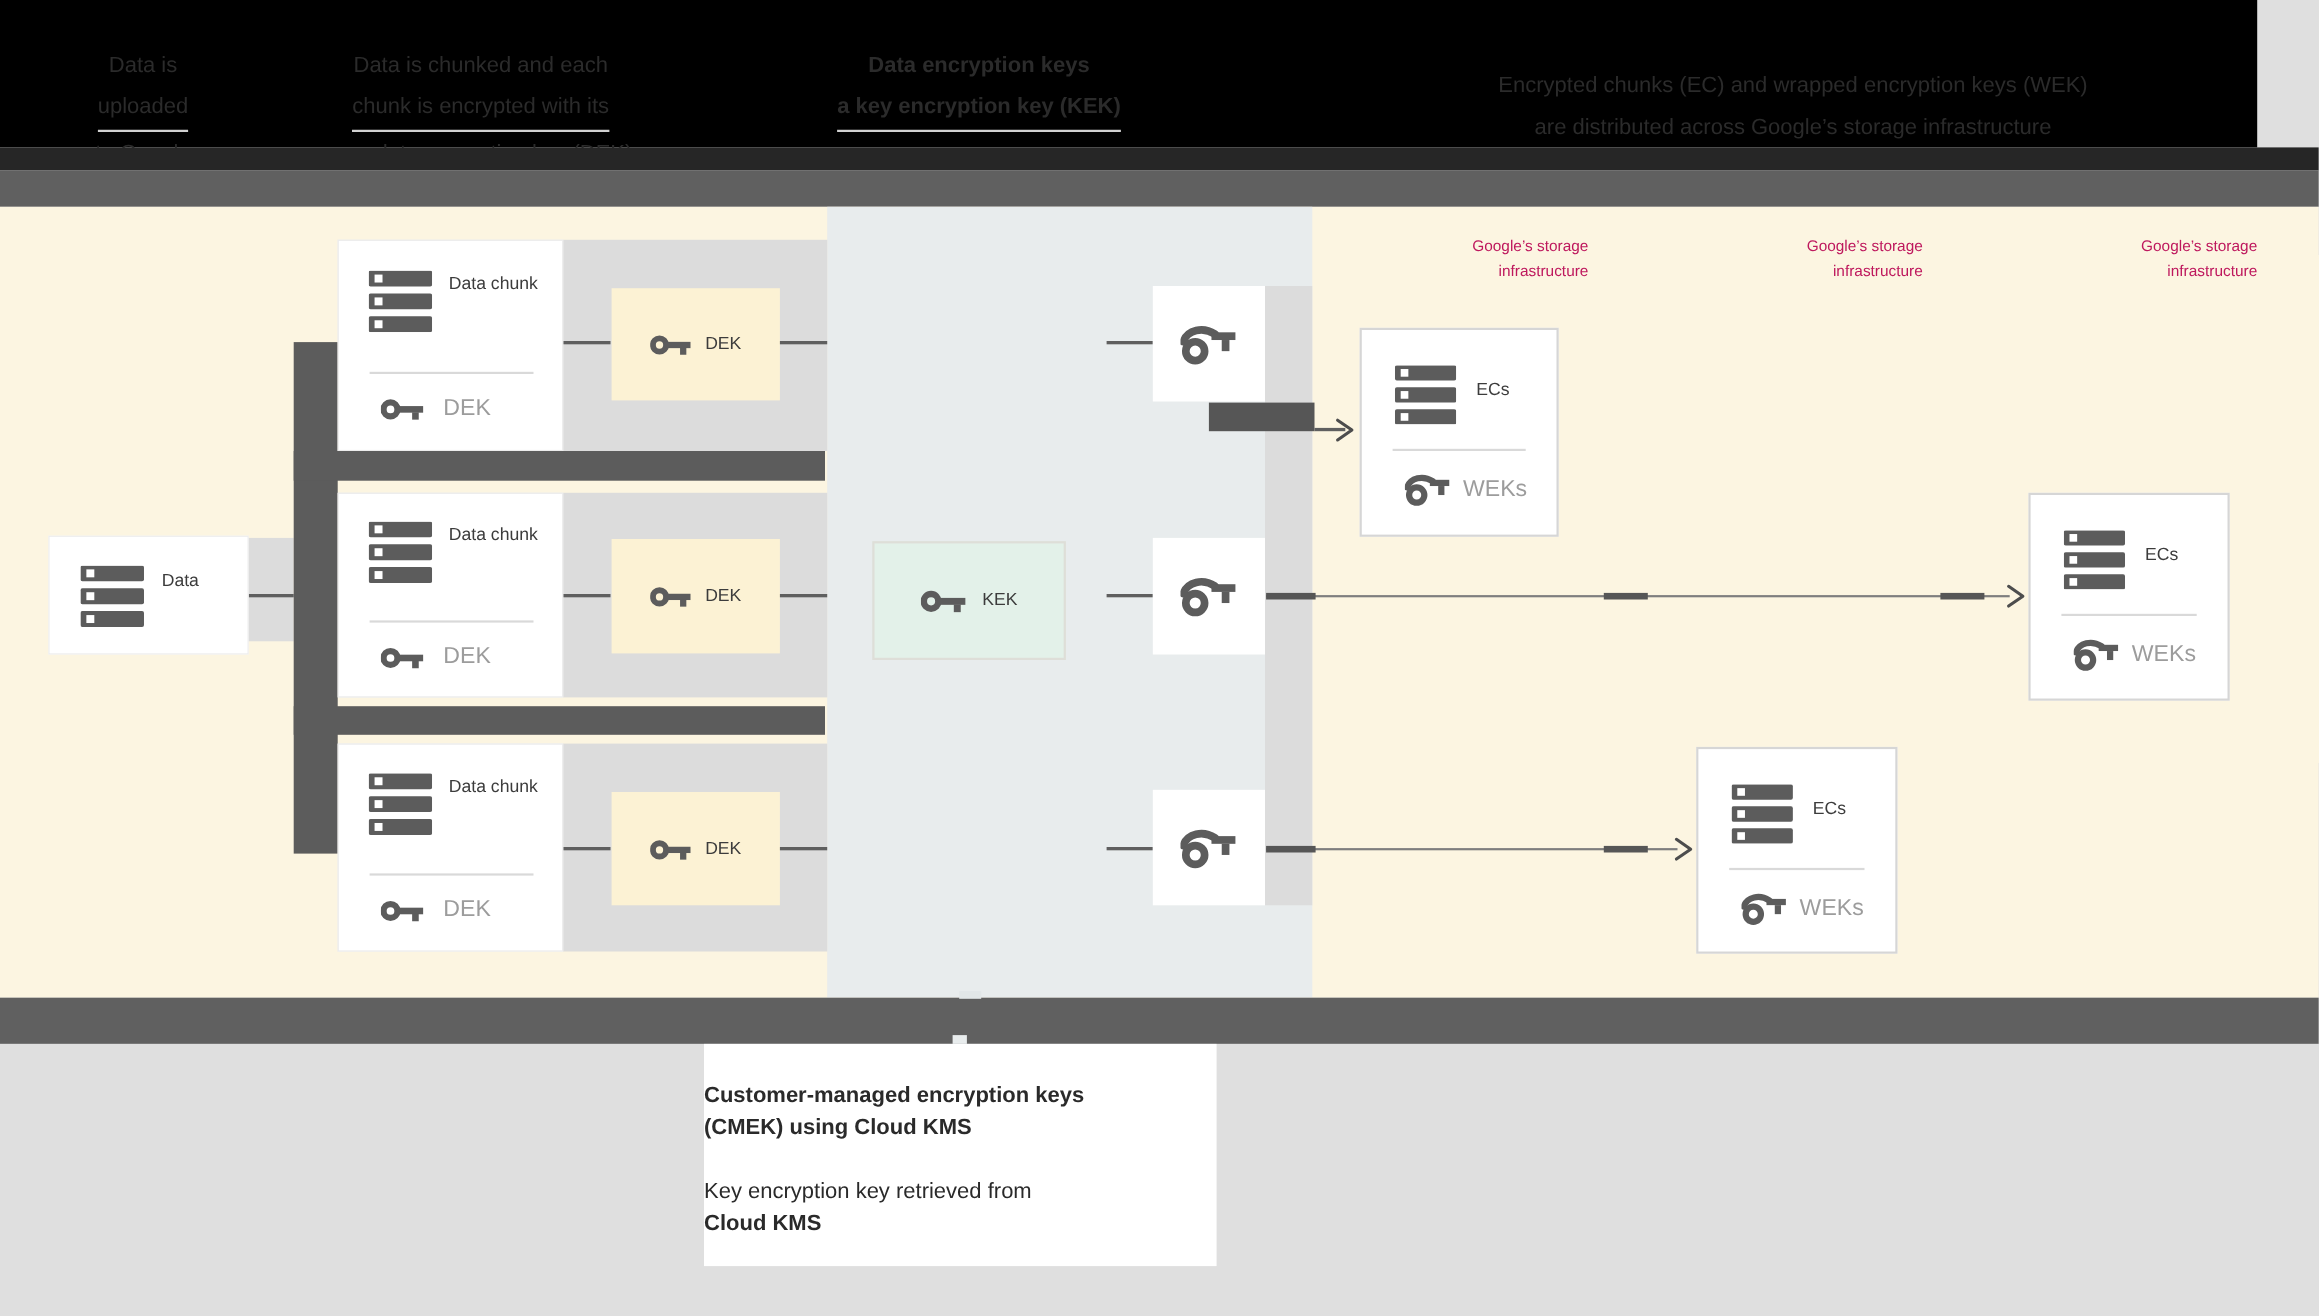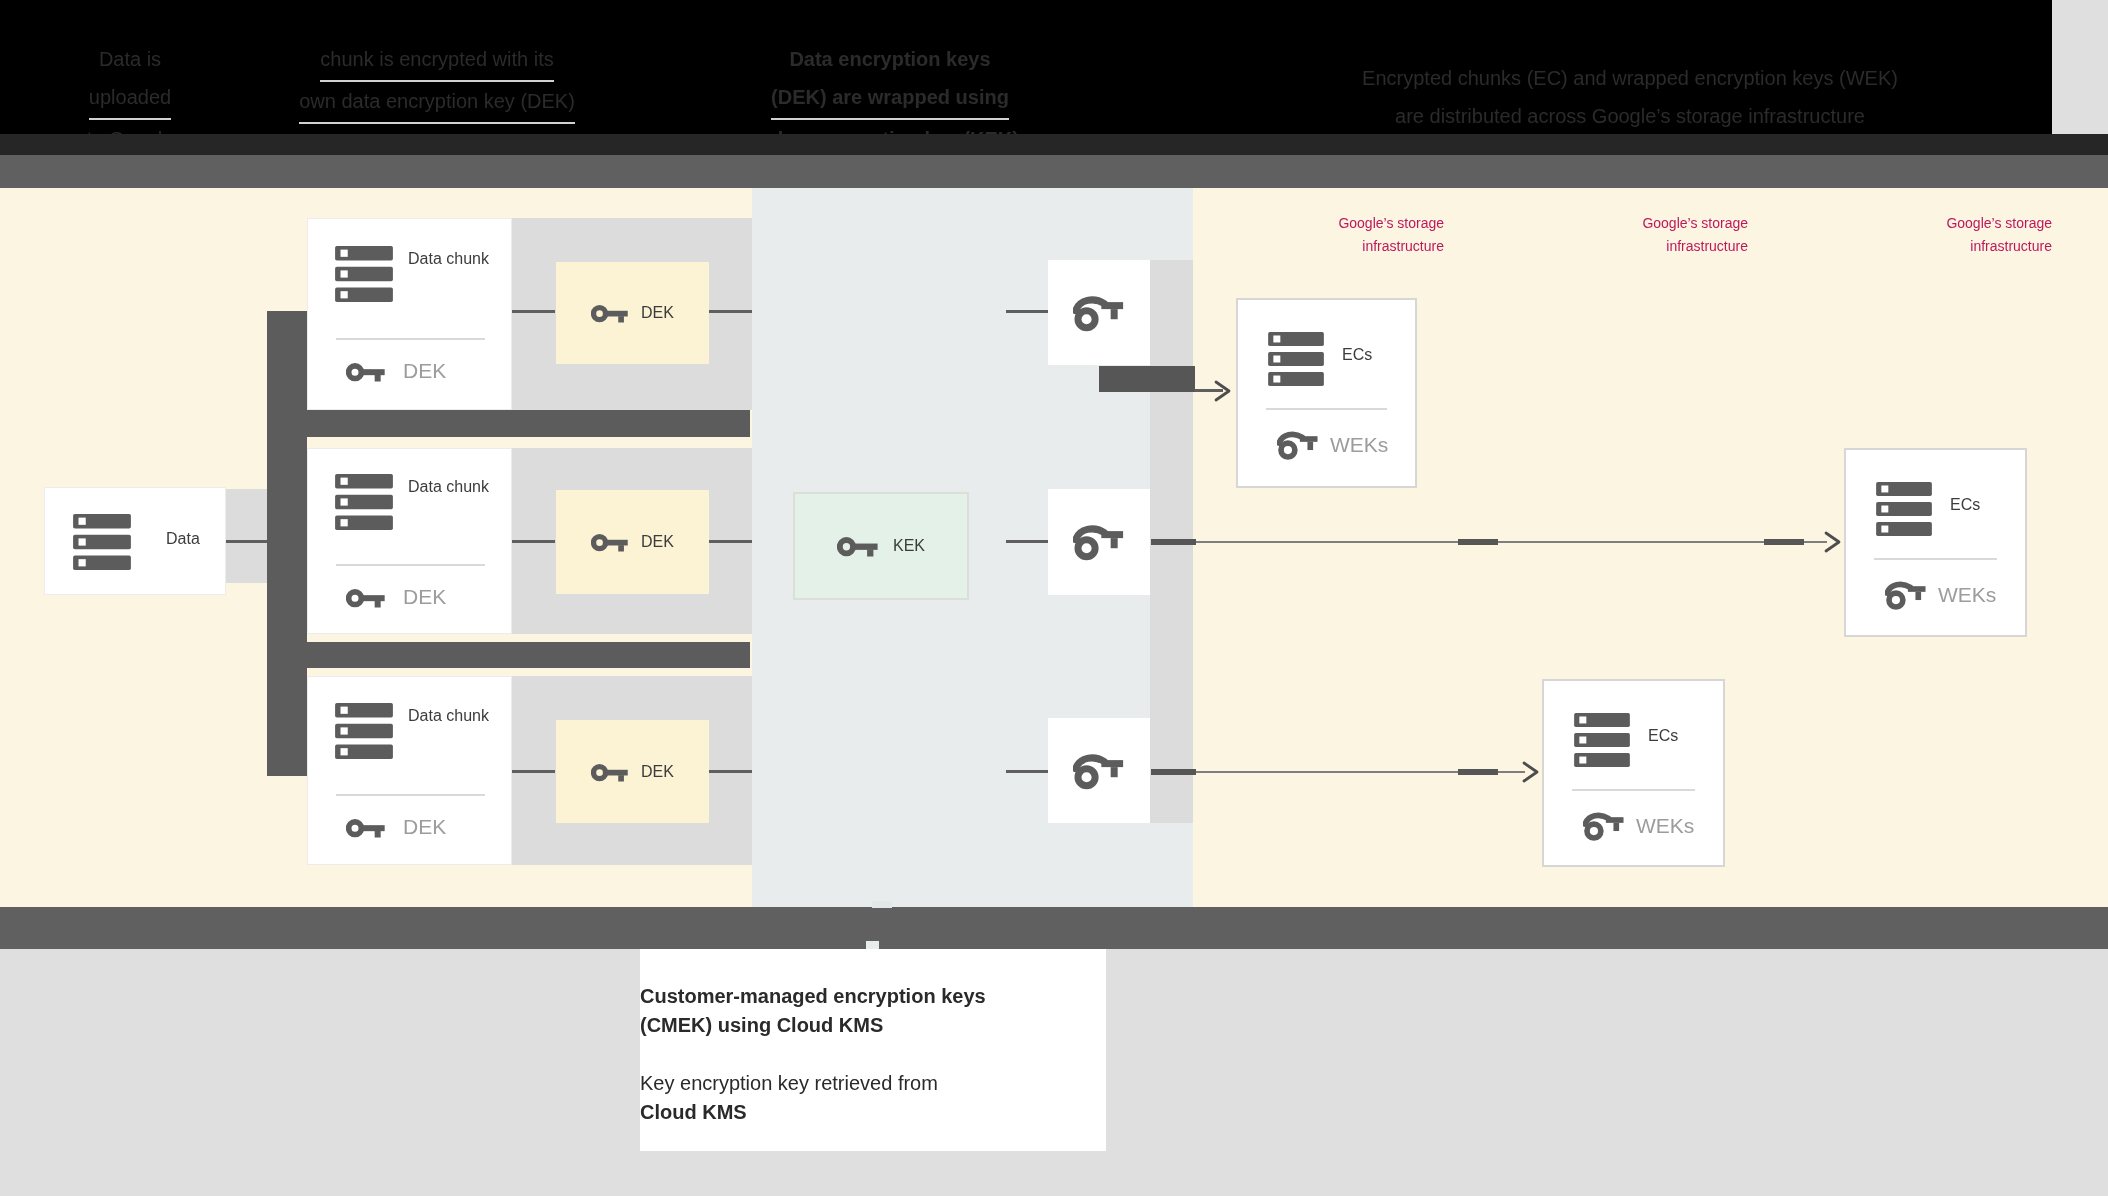--- a/index.html
+++ b/index.html
@@ -79,26 +79,26 @@
 
 <div class="stage">
 
   <div class="abs hdr">
     <div class="abs hcol" style="left:30px;top:40px;width:200px;">
       <div class="hline"><span>Data is</span></div>
       <div class="hline ul"><span>uploaded</span></div>
       <div class="hline ul"><span>to Google</span></div>
     </div>
     <div class="abs hcol" style="left:277px;top:40px;width:320px;">
+      <div class="hline"><span>Data is chunked and each</span></div>
       <div class="hline ul"><span>chunk is encrypted with its</span></div>
       <div class="hline ul"><span>own data encryption key (DEK)</span></div>
     </div>
     <div class="abs hcol" style="left:730px;top:40px;width:320px;font-weight:bold;">
       <div class="hline"><span>Data encryption keys</span></div>
-      <div class="hline ul"><span>(DEK) are wrapped using</span></div>
       <div class="hline ul"><span>a key encryption key (KEK)</span></div>
     </div>
     <div class="abs hcol" style="left:1210px;top:59px;width:840px;">
       <div class="hline"><span>Encrypted chunks (EC) and wrapped encryption keys (WEK)</span></div>
       <div class="hline ul"><span>are distributed across Google’s storage infrastructure</span></div>
     </div>
   </div>
   <div class="abs hdr-strip"></div>
   <div class="abs bar top-bar"></div>
 
@@ -145,21 +145,21 @@
     <div class="abs thick" style="left:1151px;top:581px;width:45px;"></div>
     <div class="abs thick" style="left:1458px;top:581px;width:40px;"></div>
     <svg class="abs icon" style="left:1521px;top:572px;width:20px;height:24px;color:#4d4d4d;">
         <use href="#sym-arrow"></use>
       </svg>
 
     <div class="abs whitebox" style="left:44px;top:299px;width:182px;height:108px;">
       <svg class="abs icon" style="left:28px;top:26px;width:58px;height:56px;">
           <use href="#sym-server"></use>
         </svg>
-      <div class="abs lbl" style="left:102px;top:42px;margin-left:19px;">Data</div>
+      <div class="abs lbl" style="left:102px;top:32px;">Data</div>
     </div>
 
     <div class="abs whitebox" style="left:307px;top:30px;width:205px;height:192px;">
       <svg class="abs icon" style="left:27px;top:27px;width:58px;height:56px;">
           <use href="#sym-server"></use>
         </svg>
       <div class="abs lbl" style="left:100px;top:25px;width:90px;line-height:30px;">Data chunk</div>
       <div class="abs divider" style="left:28px;top:119px;width:149px;"></div>
       <svg class="abs icon" style="left:38px;top:141px;width:40px;height:23px;">
           <use href="#sym-key-flat"></use>

